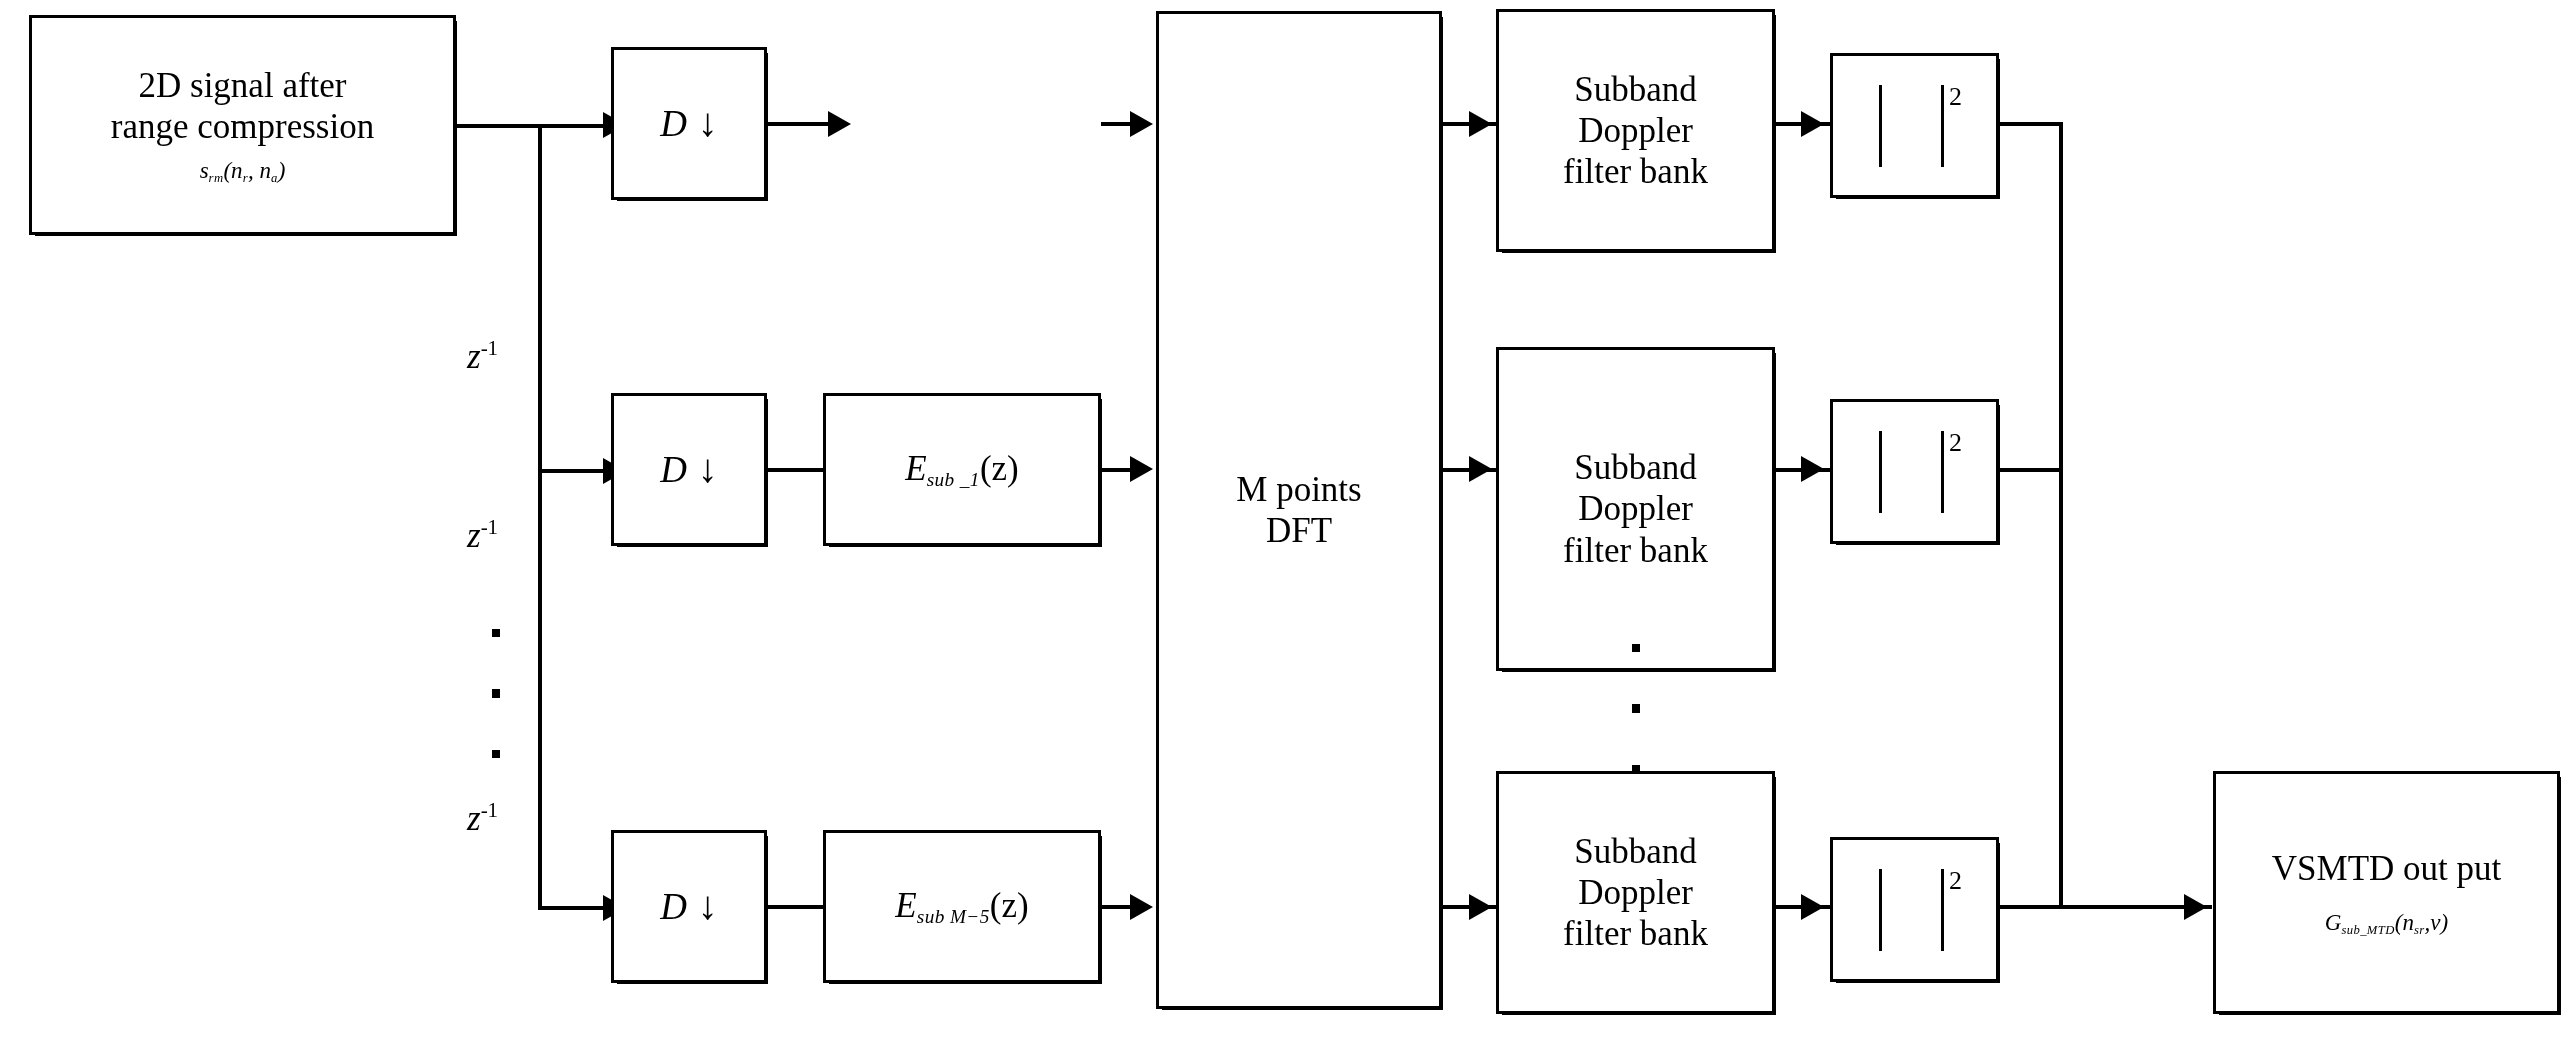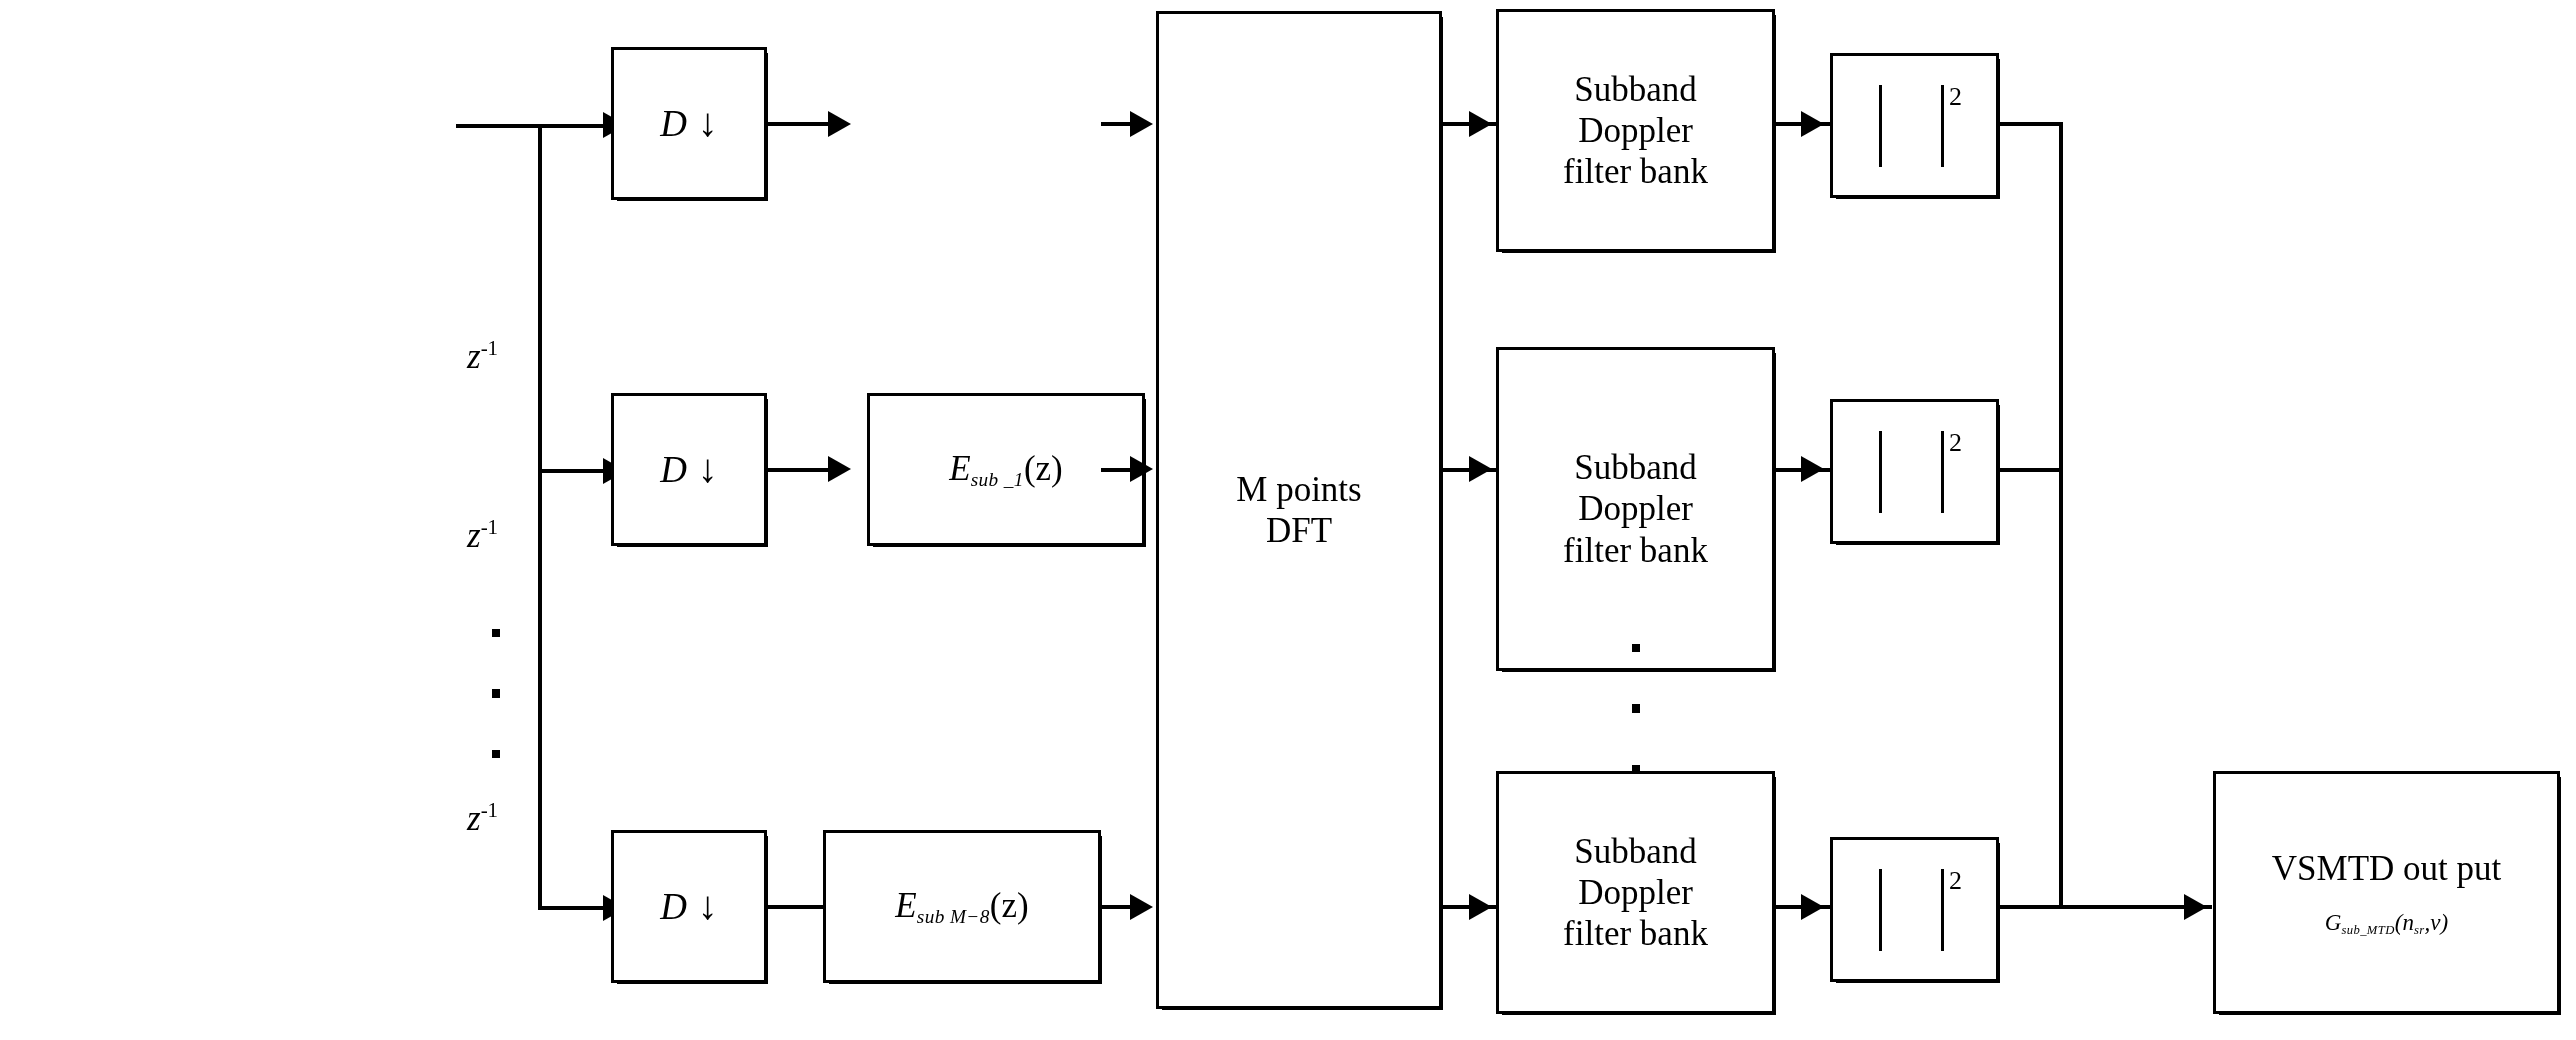--- a/index.html
+++ b/index.html
@@ -92,20 +92,27 @@
   }
 
   
   .dn{display:inline-block;margin-left:10.7px;font-size:40px;line-height:1;}
 </style>
 </head>
 <body>
 
 <div id="stage">
 
+  <div class="box" style="left:29px; top:15.3px; width:427px; height:220px;">
+    <div class="t-md">2D signal after</div>
+    <div class="t-md">range compression</div>
+    <div class="t-sm mathi" style="margin-top:9.2px;">
+      <span>s</span><sub class="s">rm</sub><span>(n</span><sub class="s">r</sub><span>, n</span><sub class="s">a</sub><span>)</span>
+    </div>
+  </div>
 
   <div class="h" style="left:456px; top:124px; width:85px;"></div>
 
   <div class="v" style="left:538px; top:124px; height:786px;"></div>
 
   <div class="h" style="left:538px; top:124px; width:69px;"></div>
   <div class="arw" style="left:603px; top:112px;"></div>
 
   <div class="h" style="left:538px; top:469px; width:69px;"></div>
   <div class="arw" style="left:603px; top:458px;"></div>
@@ -141,39 +148,39 @@
   <div class="arw" style="left:1130px; top:111px;"></div>
 
   <div class="box" style="left:611px; top:393px; width:156px; height:153px;">
     <div class="t-lg">
       <span class="mathi">D</span><span class="dn">↓</span>
     </div>
   </div>
   <div class="h" style="left:767px; top:468px; width:65px;"></div>
   <div class="arw" style="left:828px; top:456px;"></div>
 
-  <div class="box" style="left:823px; top:393px; width:278px; height:153px;margin-left:44px;">
+  <div class="box" style="left:823px; top:393px; width:278px; height:153px;">
     <div class="t-md mathi">
       <span>E</span><sub class="s">sub _1</sub><span style="font-style:normal;">(z)</span>
     </div>
   </div>
   <div class="h" style="left:1101px; top:468px; width:46px;"></div>
   <div class="arw" style="left:1130px; top:456px;"></div>
 
   <div class="box" style="left:611px; top:830px; width:156px; height:153px;">
     <div class="t-lg">
       <span class="mathi">D</span><span class="dn">↓</span>
     </div>
   </div>
   <div class="h" style="left:767px; top:905px; width:65px;"></div>
   <div class="arw" style="left:828px; top:894px;"></div>
 
   <div class="box" style="left:823px; top:830px; width:278px; height:153px;">
     <div class="t-md mathi">
-      <span>E</span><sub class="s">sub   M−8</sub><span style="font-style:normal;">(z)</span>
+      <span>E</span><sub class="s">sub   M−5</sub><span style="font-style:normal;">(z)</span>
     </div>
   </div>
   <div class="h" style="left:1101px; top:905px; width:46px;"></div>
   <div class="arw" style="left:1130px; top:894px;"></div>
 
   <div class="box" style="left:1156px; top:11px; width:286px; height:998px;">
     <div class="t-md">M points</div>
     <div class="t-md">DFT</div>
   </div>
 

